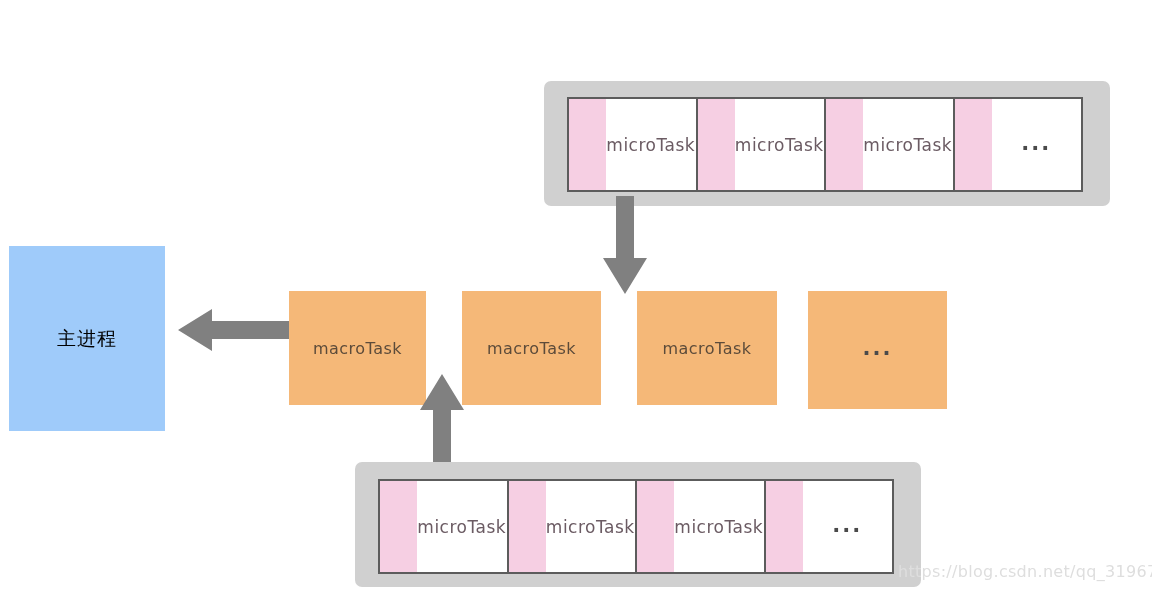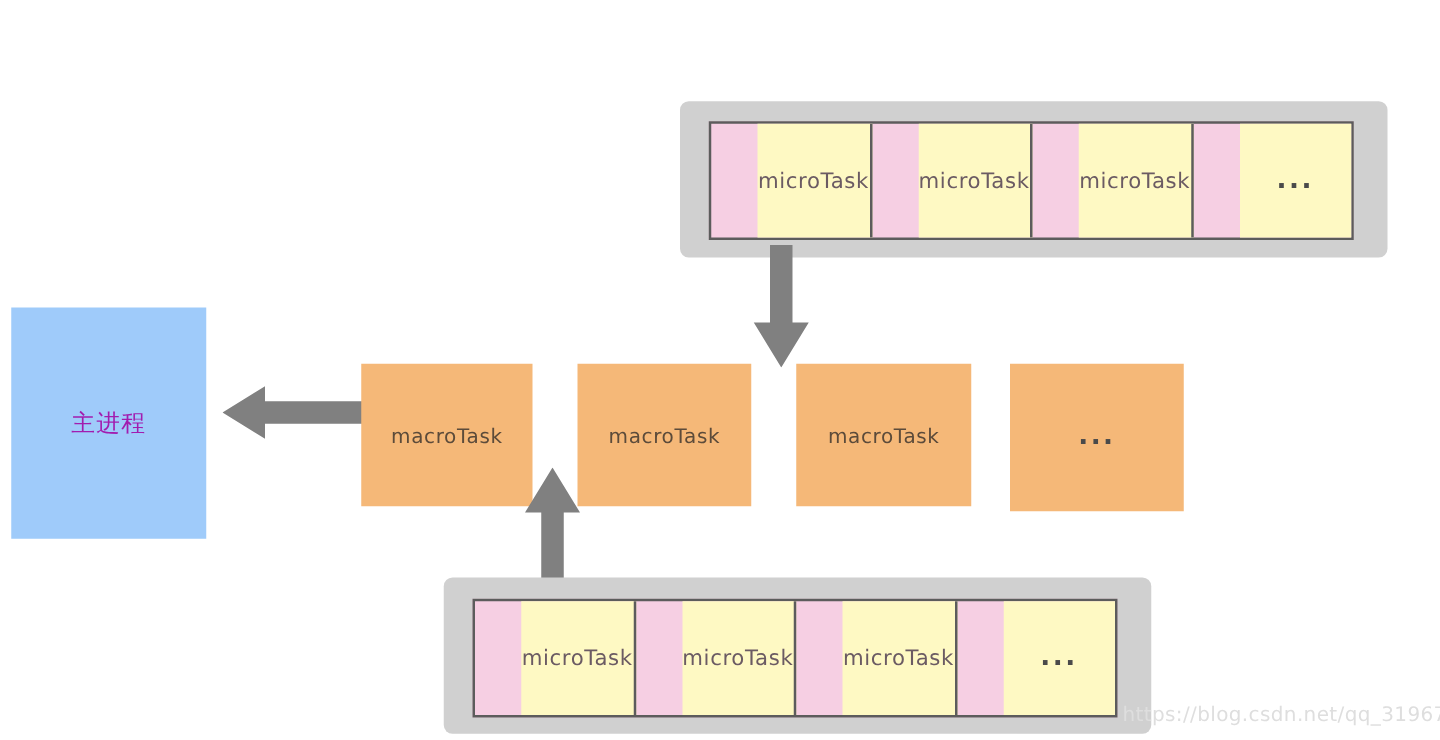--- a/index.html
+++ b/index.html
@@ -25,21 +25,21 @@
     top: 246px;
     width: 156px;
     height: 185px;
     background: #9fcbfa;
     display: flex;
     align-items: center;
     justify-content: center;
   }
   .main-process .label {
     font-size: 19px;
-    color: #a21caf;
+    color: #000000;
     letter-spacing: 1px;
     font-family: "DejaVu Sans", "Liberation Sans", sans-serif;
   }
 
   
   .queue-shell {
     position: absolute;
     background: #d0d0d0;
     border-radius: 7px;
   }
@@ -71,21 +71,21 @@
     height: 95px;
   }
   .queue-shell.bottom .micro-strip {
     left: 23px;
     top: 17px;
     width: 516px;
     height: 95px;
   }
   .micro-cell {
     flex: 1 1 0;
-    background: #fef9c3;
+    background: #ffffff;
     border-right: 2px solid #5c5c5c;
     box-sizing: border-box;
     display: flex;
     align-items: center;
     justify-content: center;
     font-size: 17px;
     color: #6b5b63;
     letter-spacing: 0.5px;
     margin-left: 37px;
   }

